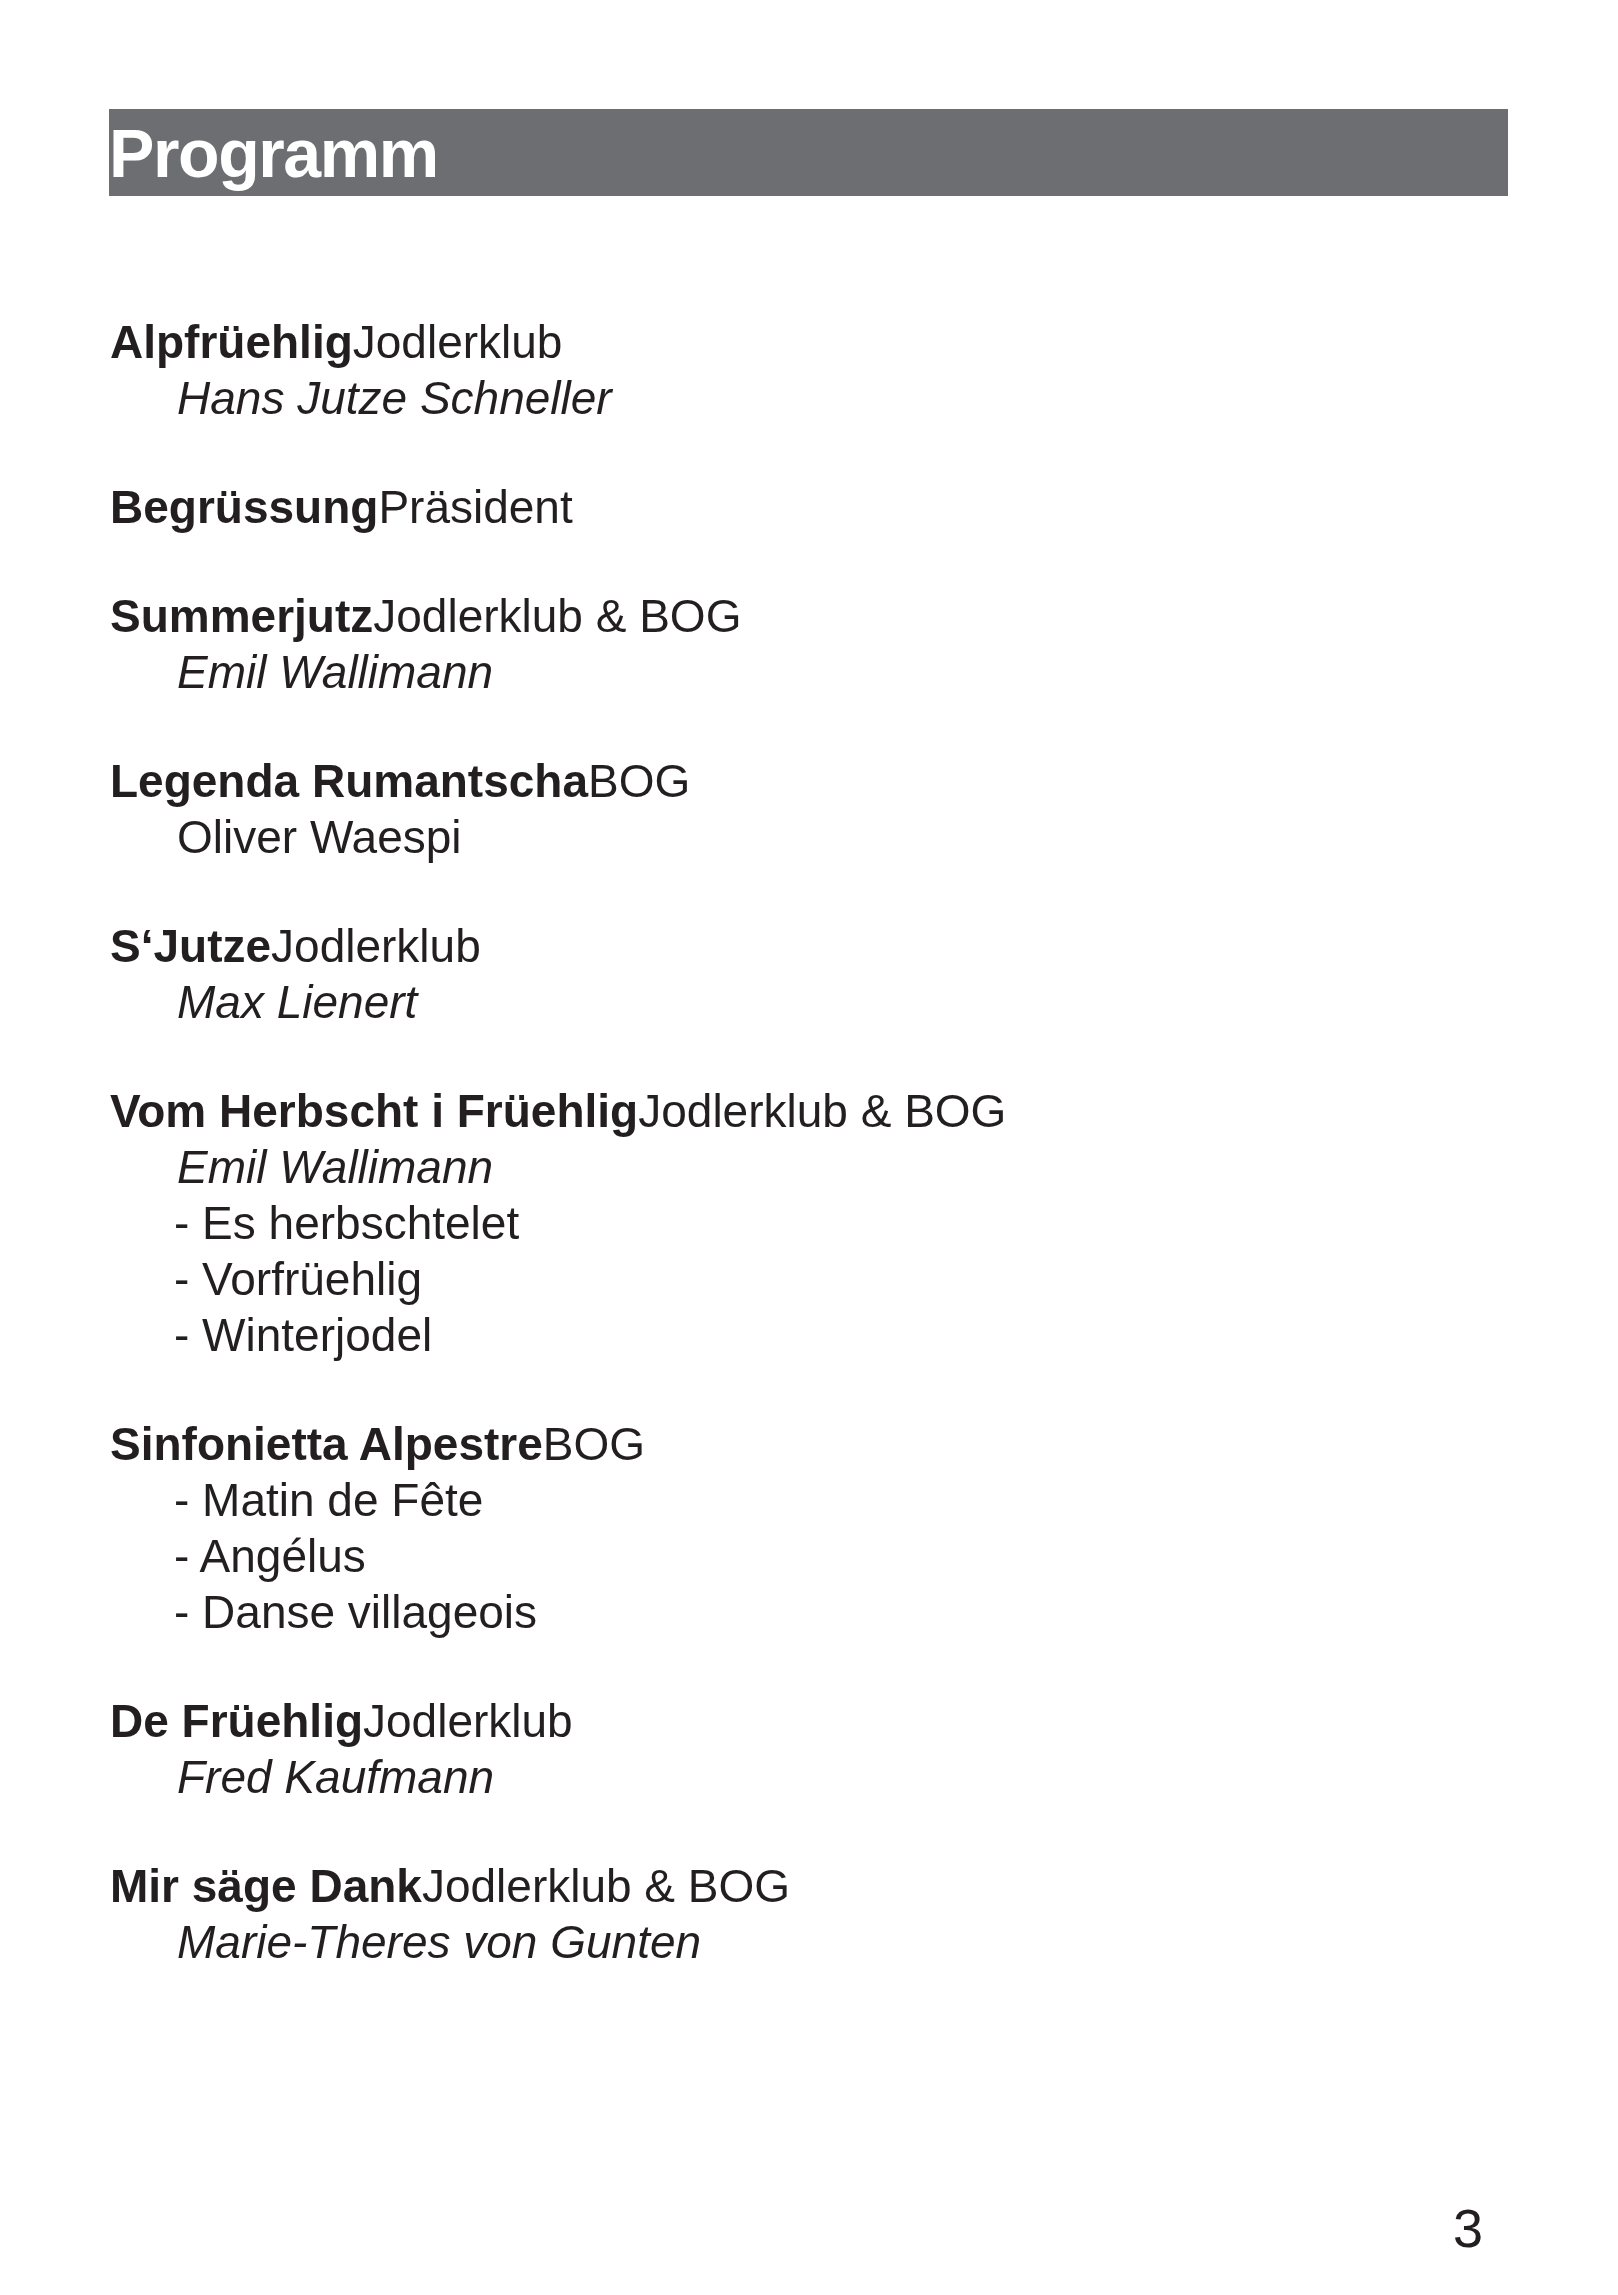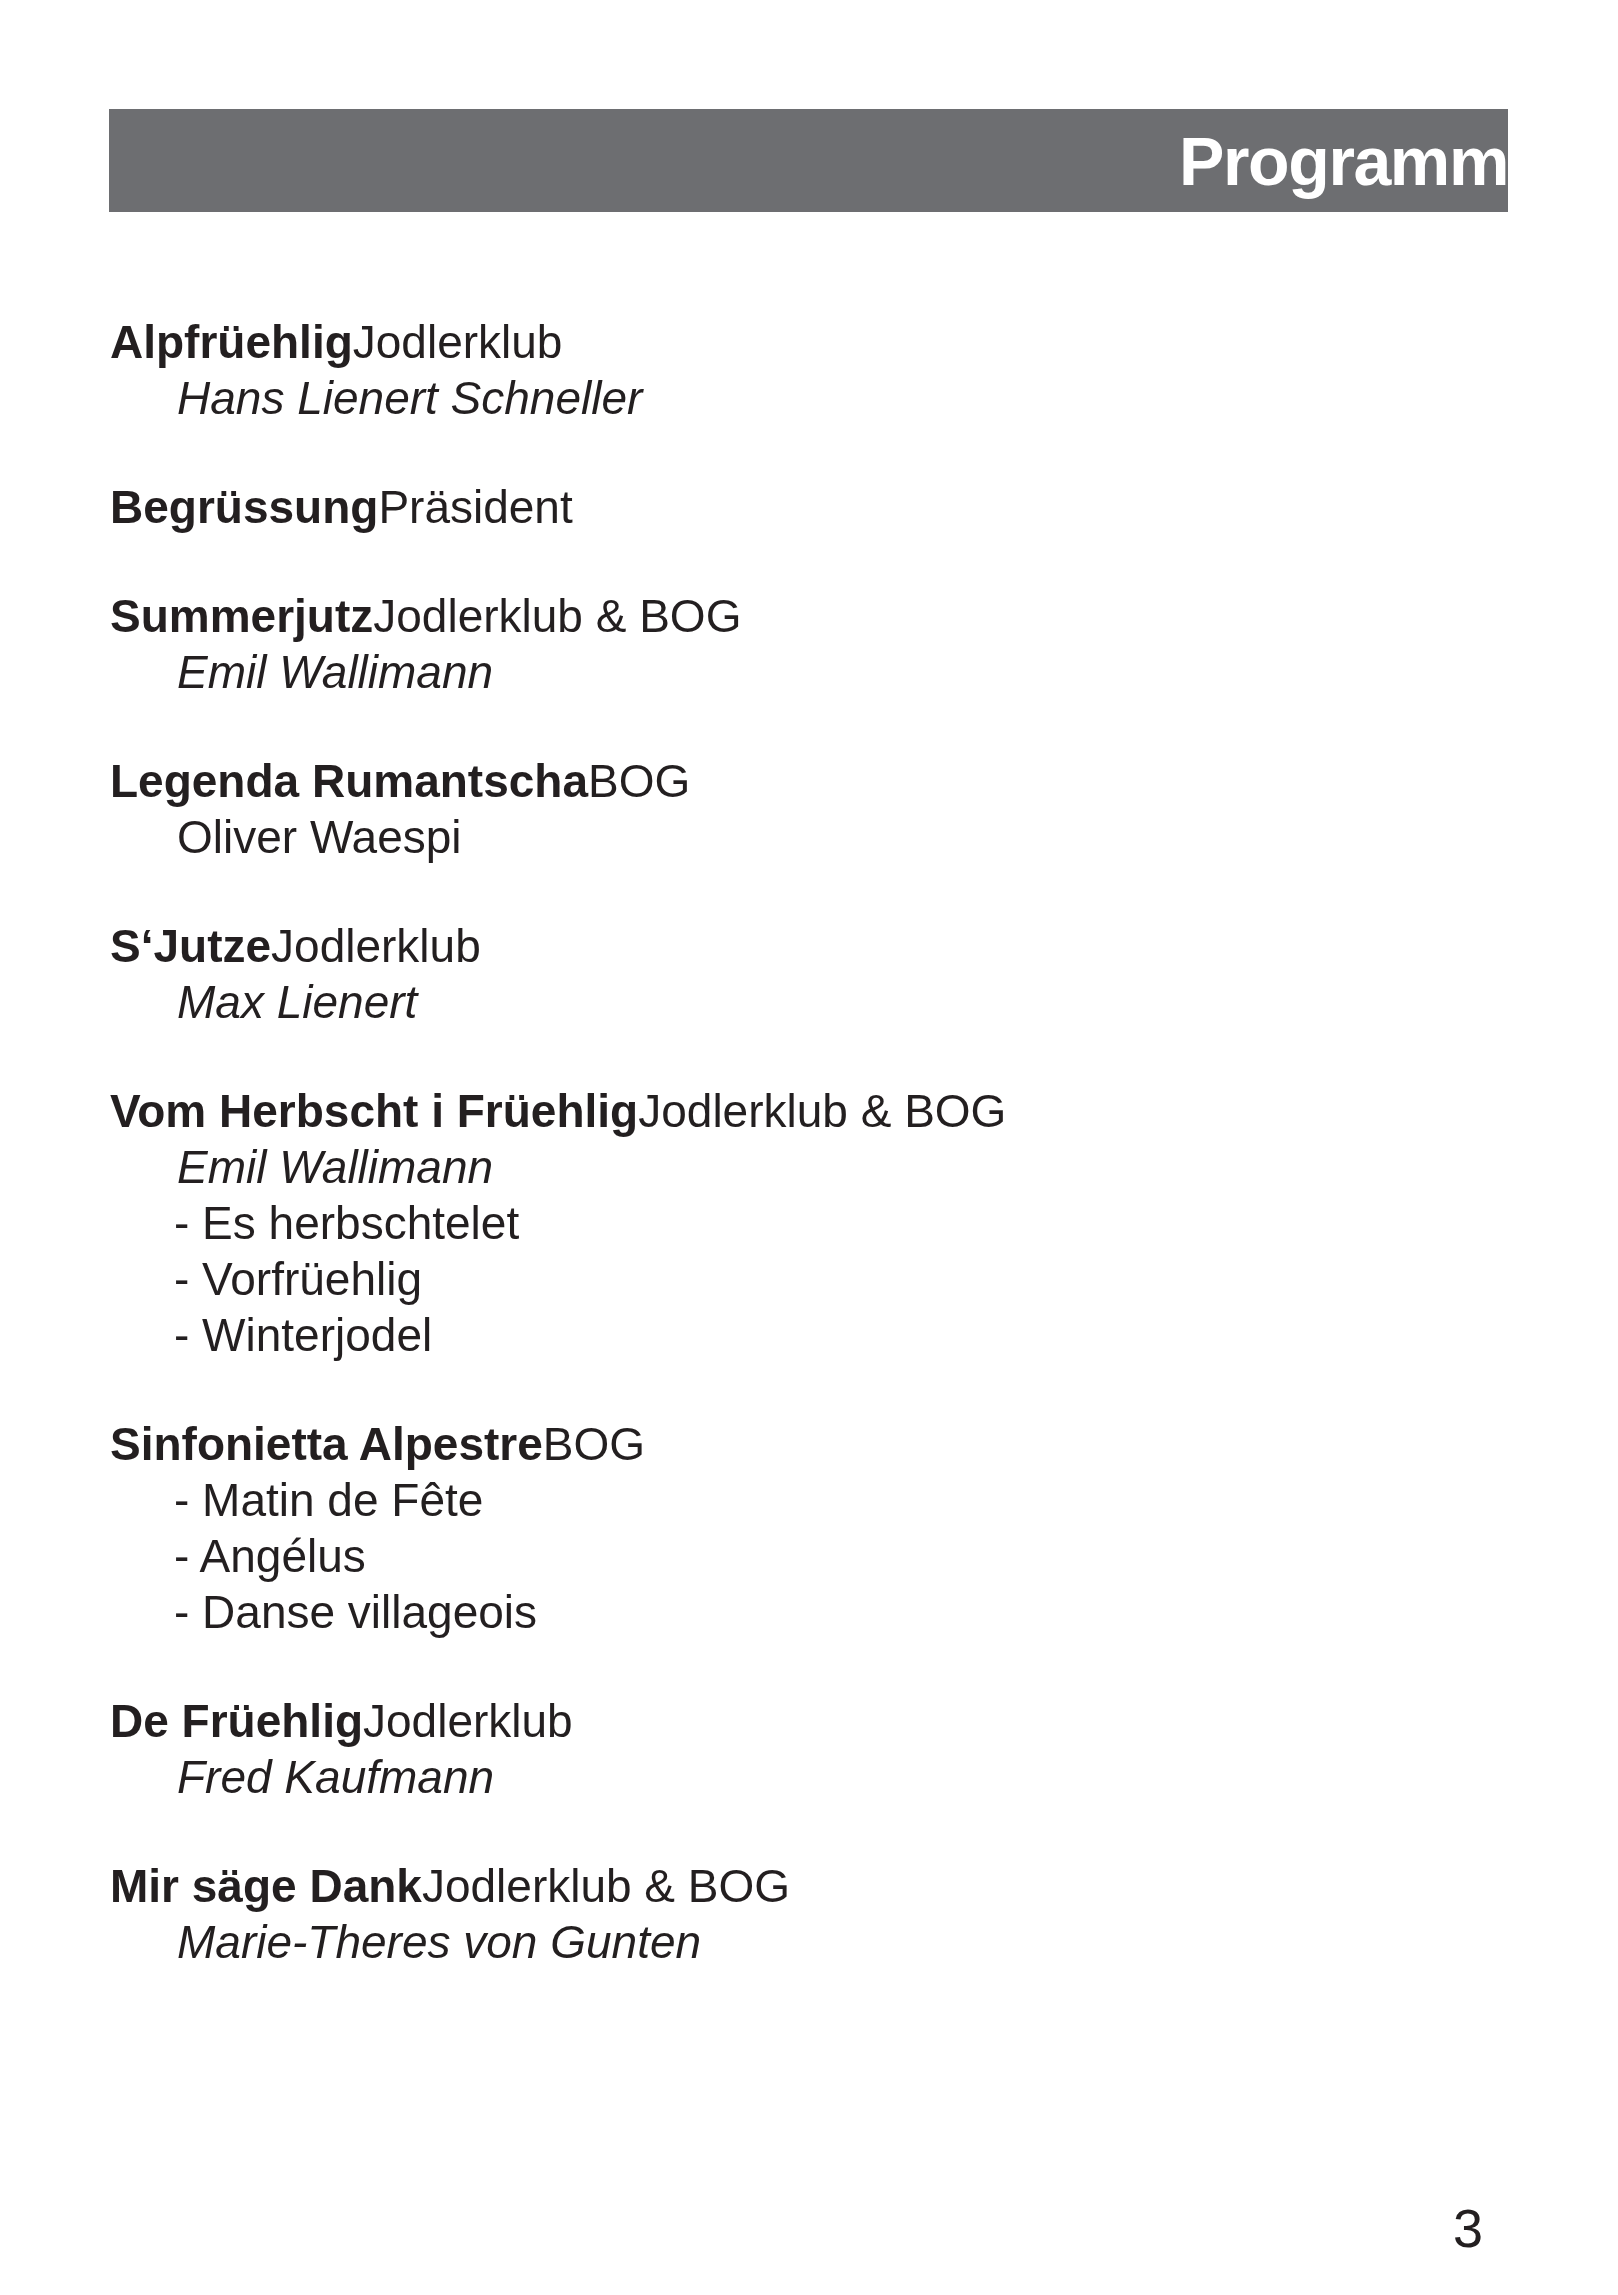--- a/index.html
+++ b/index.html
@@ -11,25 +11,25 @@
     background: #ffffff;
     font-family: "Liberation Sans", sans-serif;
     color: #231f20;
     overflow: hidden;
   }
   .header-bar {
     position: absolute;
     left: 109px;
     top: 109px;
     width: 1399px;
-    height: 103px;
+    height: 87px;
     background: #6d6e71;
     display: flex;
     align-items: center;
-    justify-content: flex-end;
+    justify-content: flex-start;
   }
   .header-title {
     color: #ffffff;
     font-weight: bold;
     font-size: 68px;
     letter-spacing: -1.4px;
     line-height: 1;
   }
   .program {
     position: absolute;
@@ -70,21 +70,21 @@
     <span class="header-title">Programm</span>
   </div>
 
   <div class="program">
 
     <div class="group">
       <div class="row title-row">
         <span class="piece-title">Alpfrüehlig</span>
         <span class="performer">Jodlerklub</span>
       </div>
-      <div class="row composer italic">Hans Lienert Schneller</div>
+      <div class="row composer italic">Hans Jutze Schneller</div>
     </div>
 
     <div class="group">
       <div class="row title-row">
         <span class="piece-title">Begrüssung</span>
         <span class="performer">Präsident</span>
       </div>
     </div>
 
     <div class="group">

